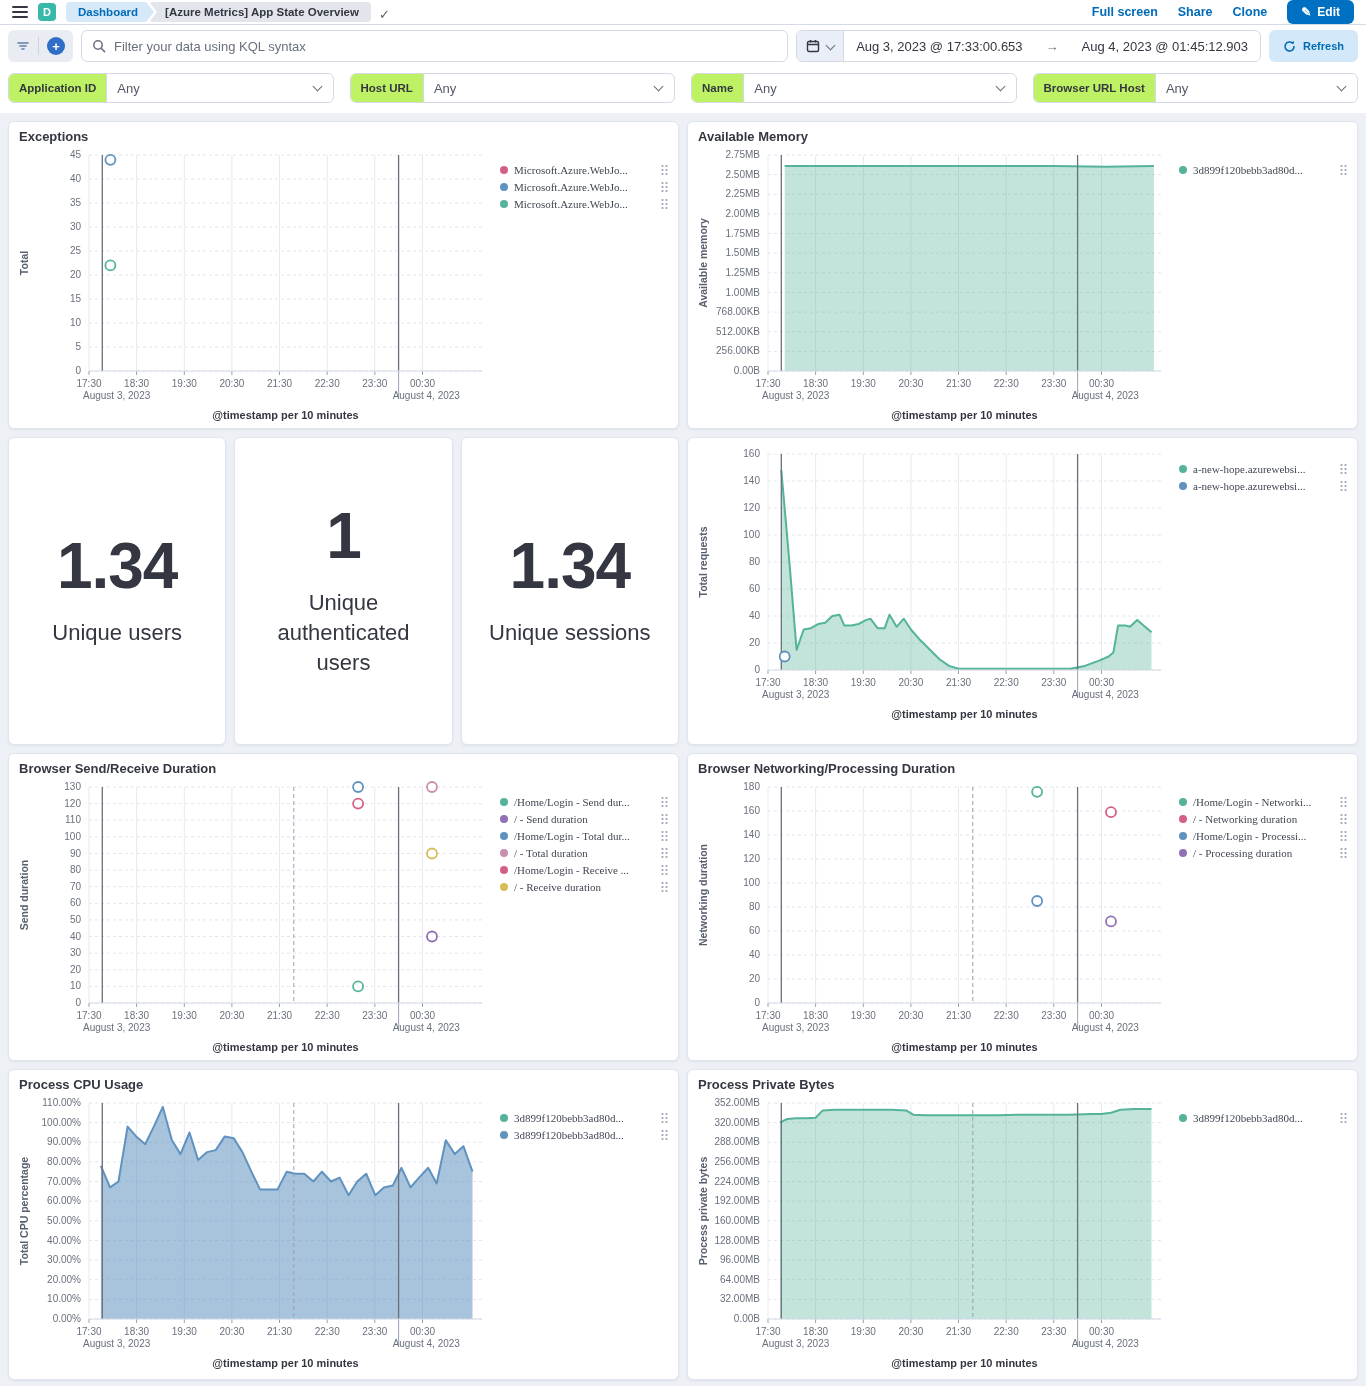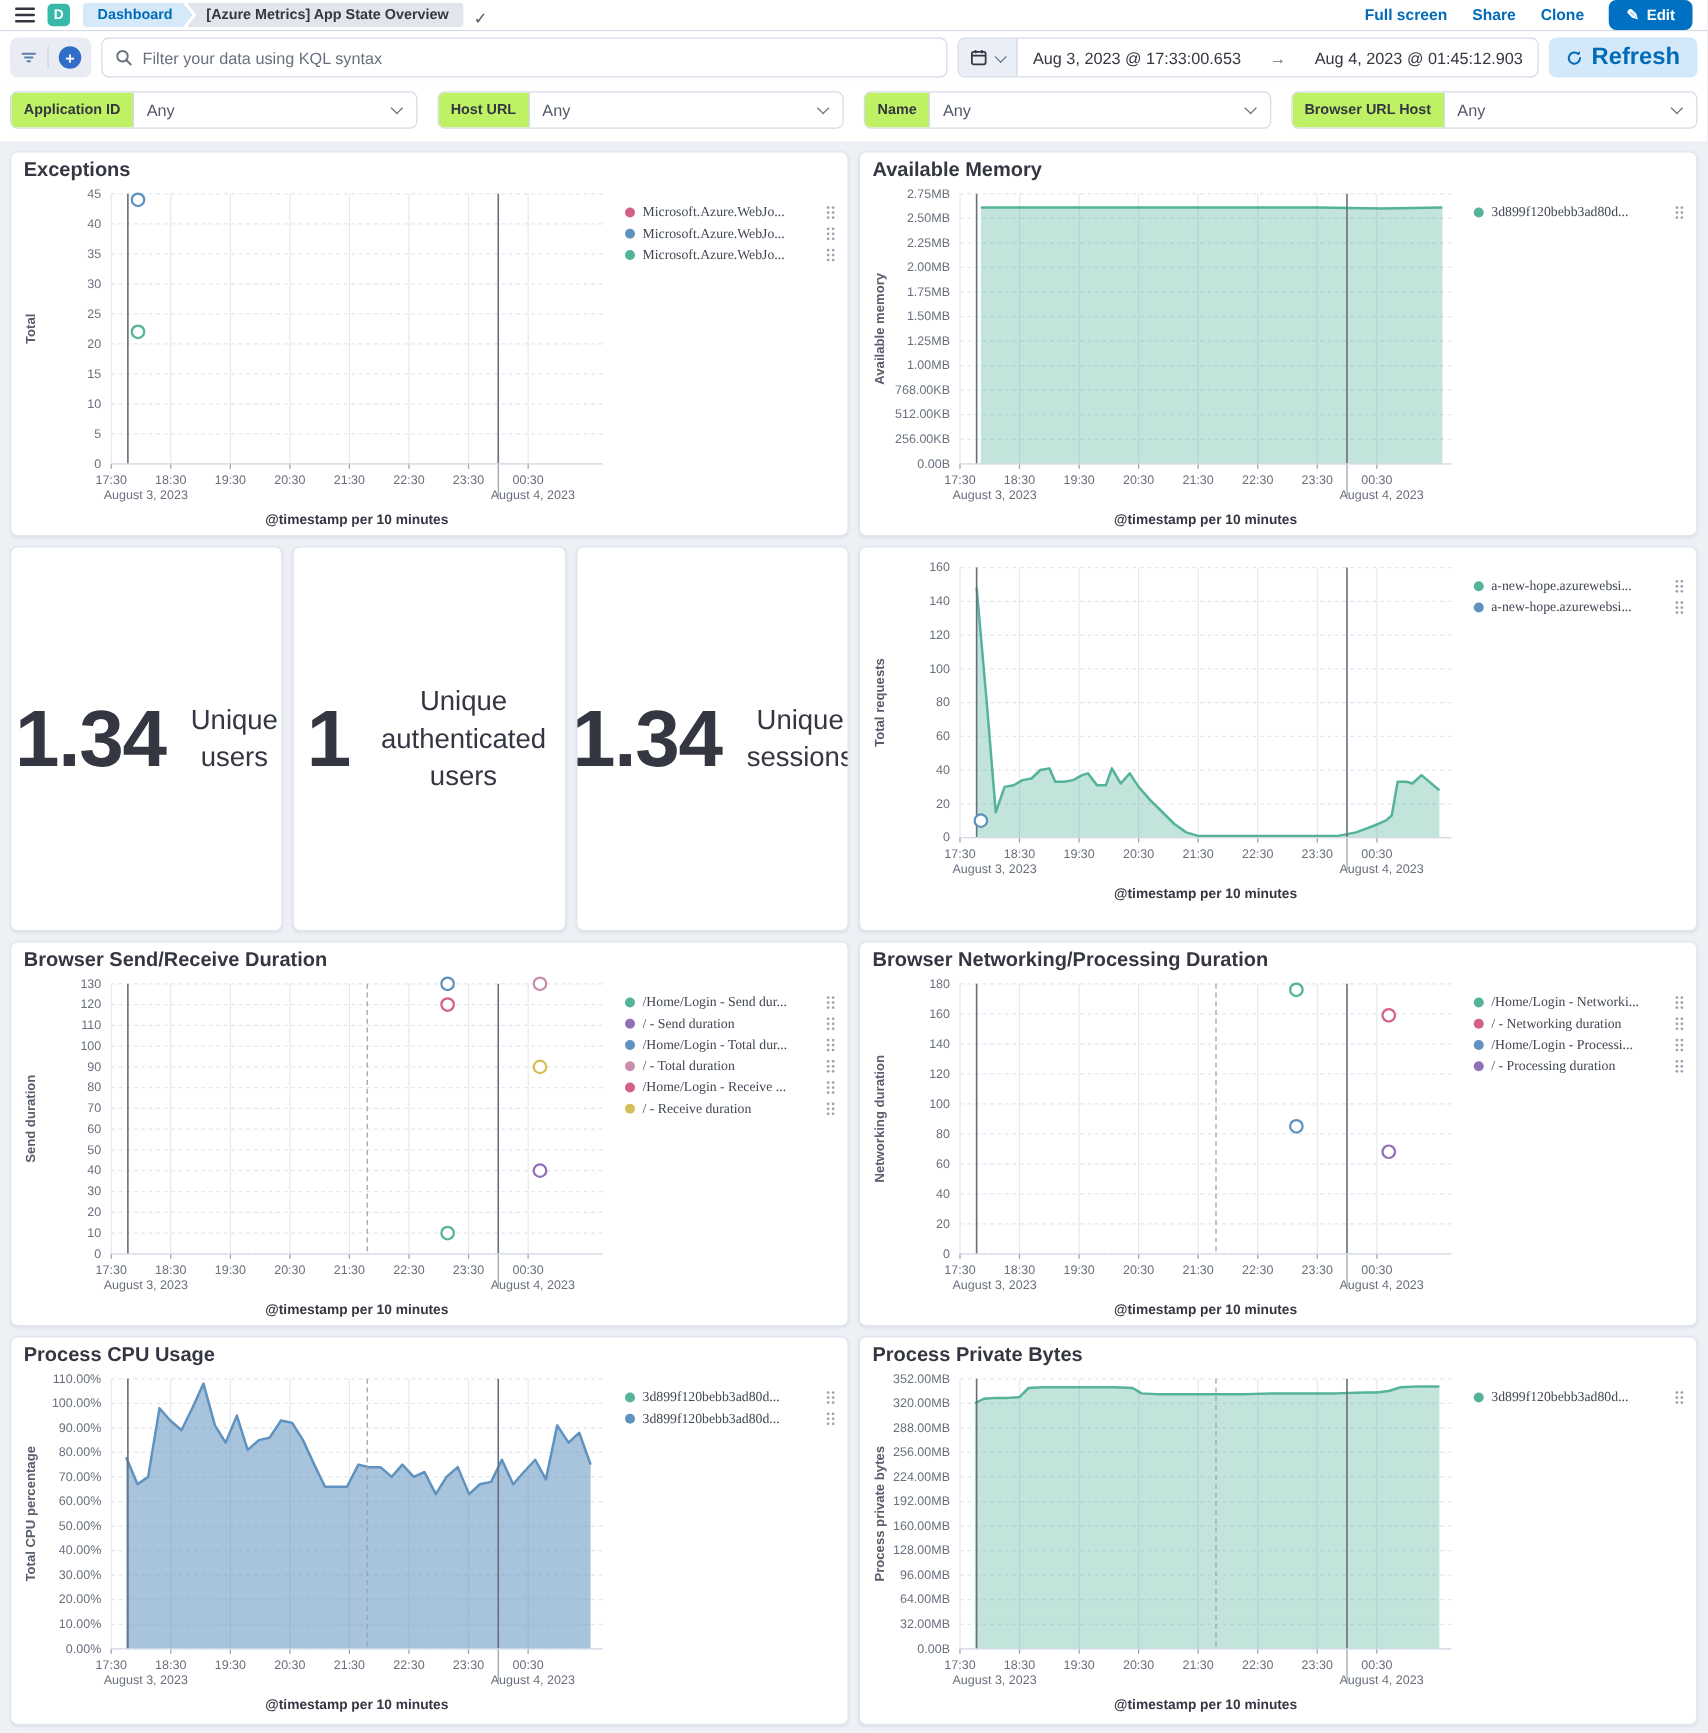--- a/index.html
+++ b/index.html
@@ -29,42 +29,42 @@
   .fgroup .sep { width:1px; height:18px; background:#cdd4e0; }
   .icon-btn { background:none; border:none; display:flex; align-items:center; cursor:pointer; padding:0 2px; }
   .add-circle { width:18px; height:18px; border-radius:50%; background:#2f6dc9; color:#fff; font-size:13px; font-weight:700; display:flex; align-items:center; justify-content:center; line-height:1; }
   .search { flex:1; height:32px; background:#fff; border:1px solid #d3dae6; border-radius:6px; display:flex; align-items:center; padding:0 10px; gap:8px; }
   .search input { border:none; outline:none; flex:1; font-size:13px; color:#343741; font-family:inherit; background:transparent; }
   .search input::placeholder { color:#69707d; }
   .datepicker { height:32px; border:1px solid #d3dae6; border-radius:6px; background:#fff; display:flex; align-items:center; overflow:hidden; }
   .dp-cal { height:100%; background:#e9eef7; display:flex; align-items:center; gap:5px; padding:0 9px; border-right:1px solid #d3dae6; cursor:pointer; }
   .dp-dates { display:flex; align-items:flex-end; gap:23px; padding:0 12px; font-size:13px; color:#343741; }
   .dp-arrow { color:#69707d; font-size:13px; }
-  .refresh-btn { height:32px; background:#d3e8f8; border:none; border-radius:6px; color:#006bb8; font-size:19px; font-weight:600; padding:0 14px; display:flex; align-items:center; gap:7px; cursor:pointer; font-family:inherit; }
+  .refresh-btn { height:32px; background:#d3e8f8; border:none; border-radius:6px; color:#006bb8; font-size:11px; font-weight:600; padding:0 14px; display:flex; align-items:center; gap:7px; cursor:pointer; font-family:inherit; }
 
   
   .filters { background:#fff; padding:6px 8px 10px; display:grid; grid-template-columns:repeat(4,1fr); gap:16px; }
   .fctl { height:30px; display:flex; border:1px solid #d3dae6; border-radius:6px; overflow:hidden; background:#fff; cursor:pointer; }
   .fctl .flabel { background:#bef264; border-right:1px solid #d3dae6; display:flex; align-items:center; padding:0 10px; font-size:11.5px; font-weight:700; color:#343741; white-space:nowrap; }
   .fctl .fvalue { flex:1; display:flex; align-items:center; padding:0 10px; font-size:13px; color:#535966; }
   .chev { width:7px; height:7px; border-right:1.6px solid #69707d; border-bottom:1.6px solid #69707d; transform:rotate(45deg); margin:-3px 12px 0 6px; align-self:center; flex:none; }
   .dp-cal .chev { margin:-2px 0 0 2px; }
 
   
   .dash { flex:1; padding:8px; display:grid; grid-template-columns:1fr 1fr; grid-template-rows:308px 308px 308px minmax(0,1fr); gap:8px; }
   .panel { background:#fff; border:1px solid #e0e5ee; border-radius:6px; box-shadow:0 1px 2px rgba(152,162,179,.18); padding:6px 10px; overflow:hidden; }
-  .ptitle { font-size:16px; font-weight:700; color:#343741; line-height:17px; }
+  .ptitle { font-size:13px; font-weight:700; color:#343741; line-height:17px; }
   .prow { display:flex; }
   .mount { flex:1; height:280px; min-width:0; }
   .legend { width:172px; padding:16px 0 0 4px; }
   .li { display:flex; align-items:center; gap:6px; height:17px; cursor:pointer;font-family:Liberation Serif, serif; }
   .ldot { width:8px; height:8px; border-radius:50%; flex:none; }
   .llab { font-size:11px; color:#414753; white-space:nowrap; overflow:hidden; flex:1; }
   .metric-row { display:grid; grid-template-columns:1fr 1fr 1fr; gap:8px; }
-  .metric { display:flex; flex-direction:row; align-items:center; justify-content:center; gap:20px; }
+  .metric { display:flex; flex-direction:column; align-items:center; justify-content:center; gap:20px; }
   .mval { font-size:64px; font-weight:700; color:#343741; letter-spacing:-1px; line-height:1; }
   .mlab { font-size:22px; color:#343741; text-align:center; max-width:180px; line-height:1.35; }
 
   
   .yt,.xt { font-size:10px; fill:#69707d; font-family:"Liberation Sans",sans-serif; }
   .xl { font-size:11px; font-weight:700; fill:#343741; font-family:"Liberation Sans",sans-serif; }
   .yl { font-size:10.5px; font-weight:700; fill:#58606e; font-family:"Liberation Sans",sans-serif; }
 </style>
 </head>
 <body>

